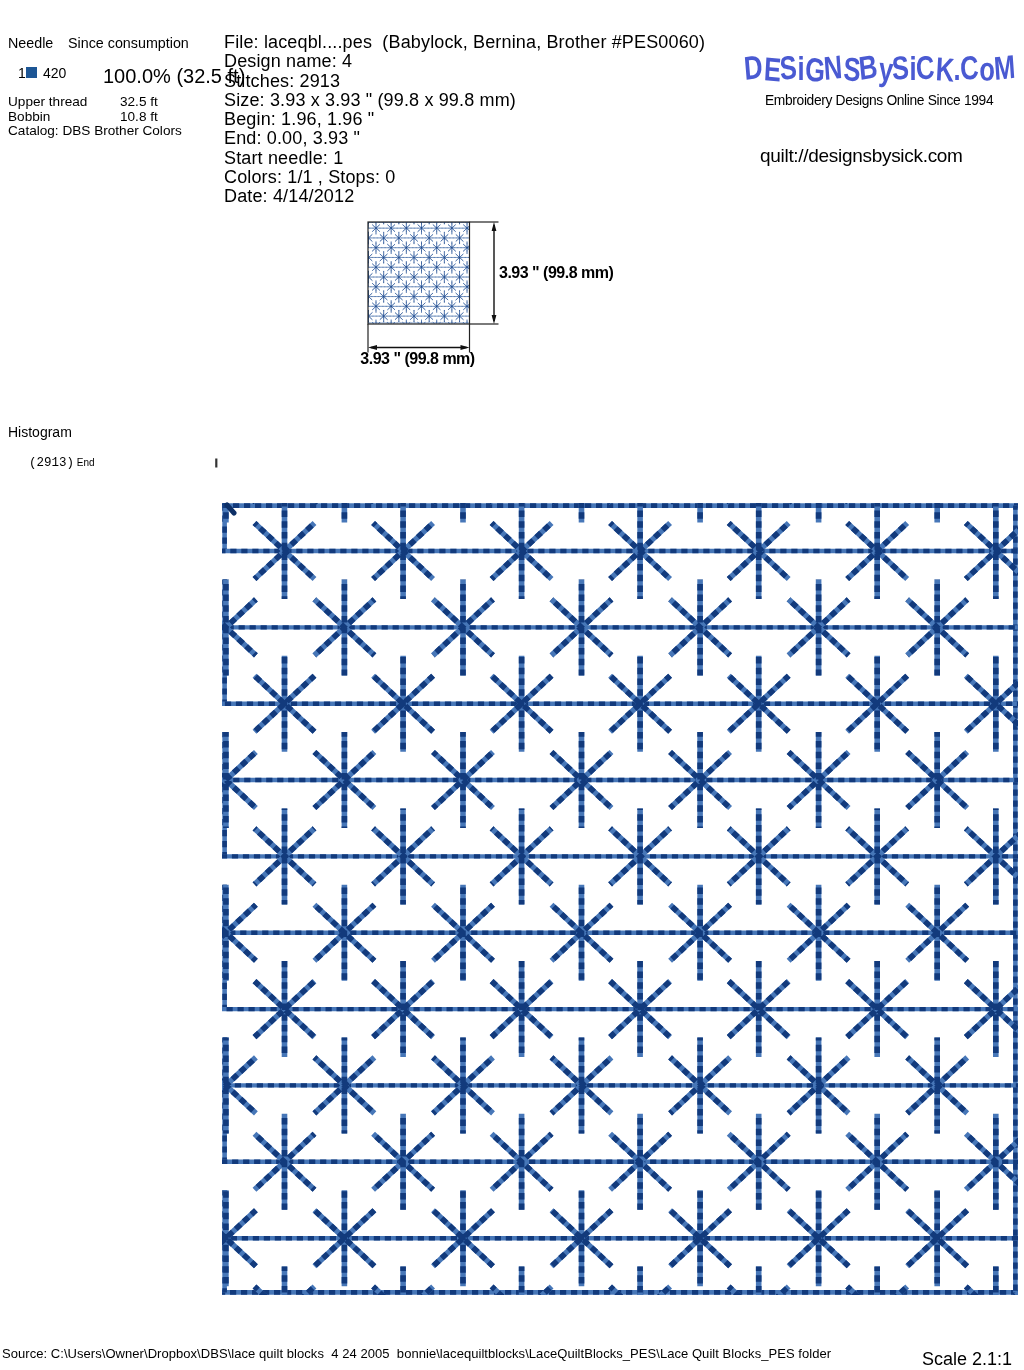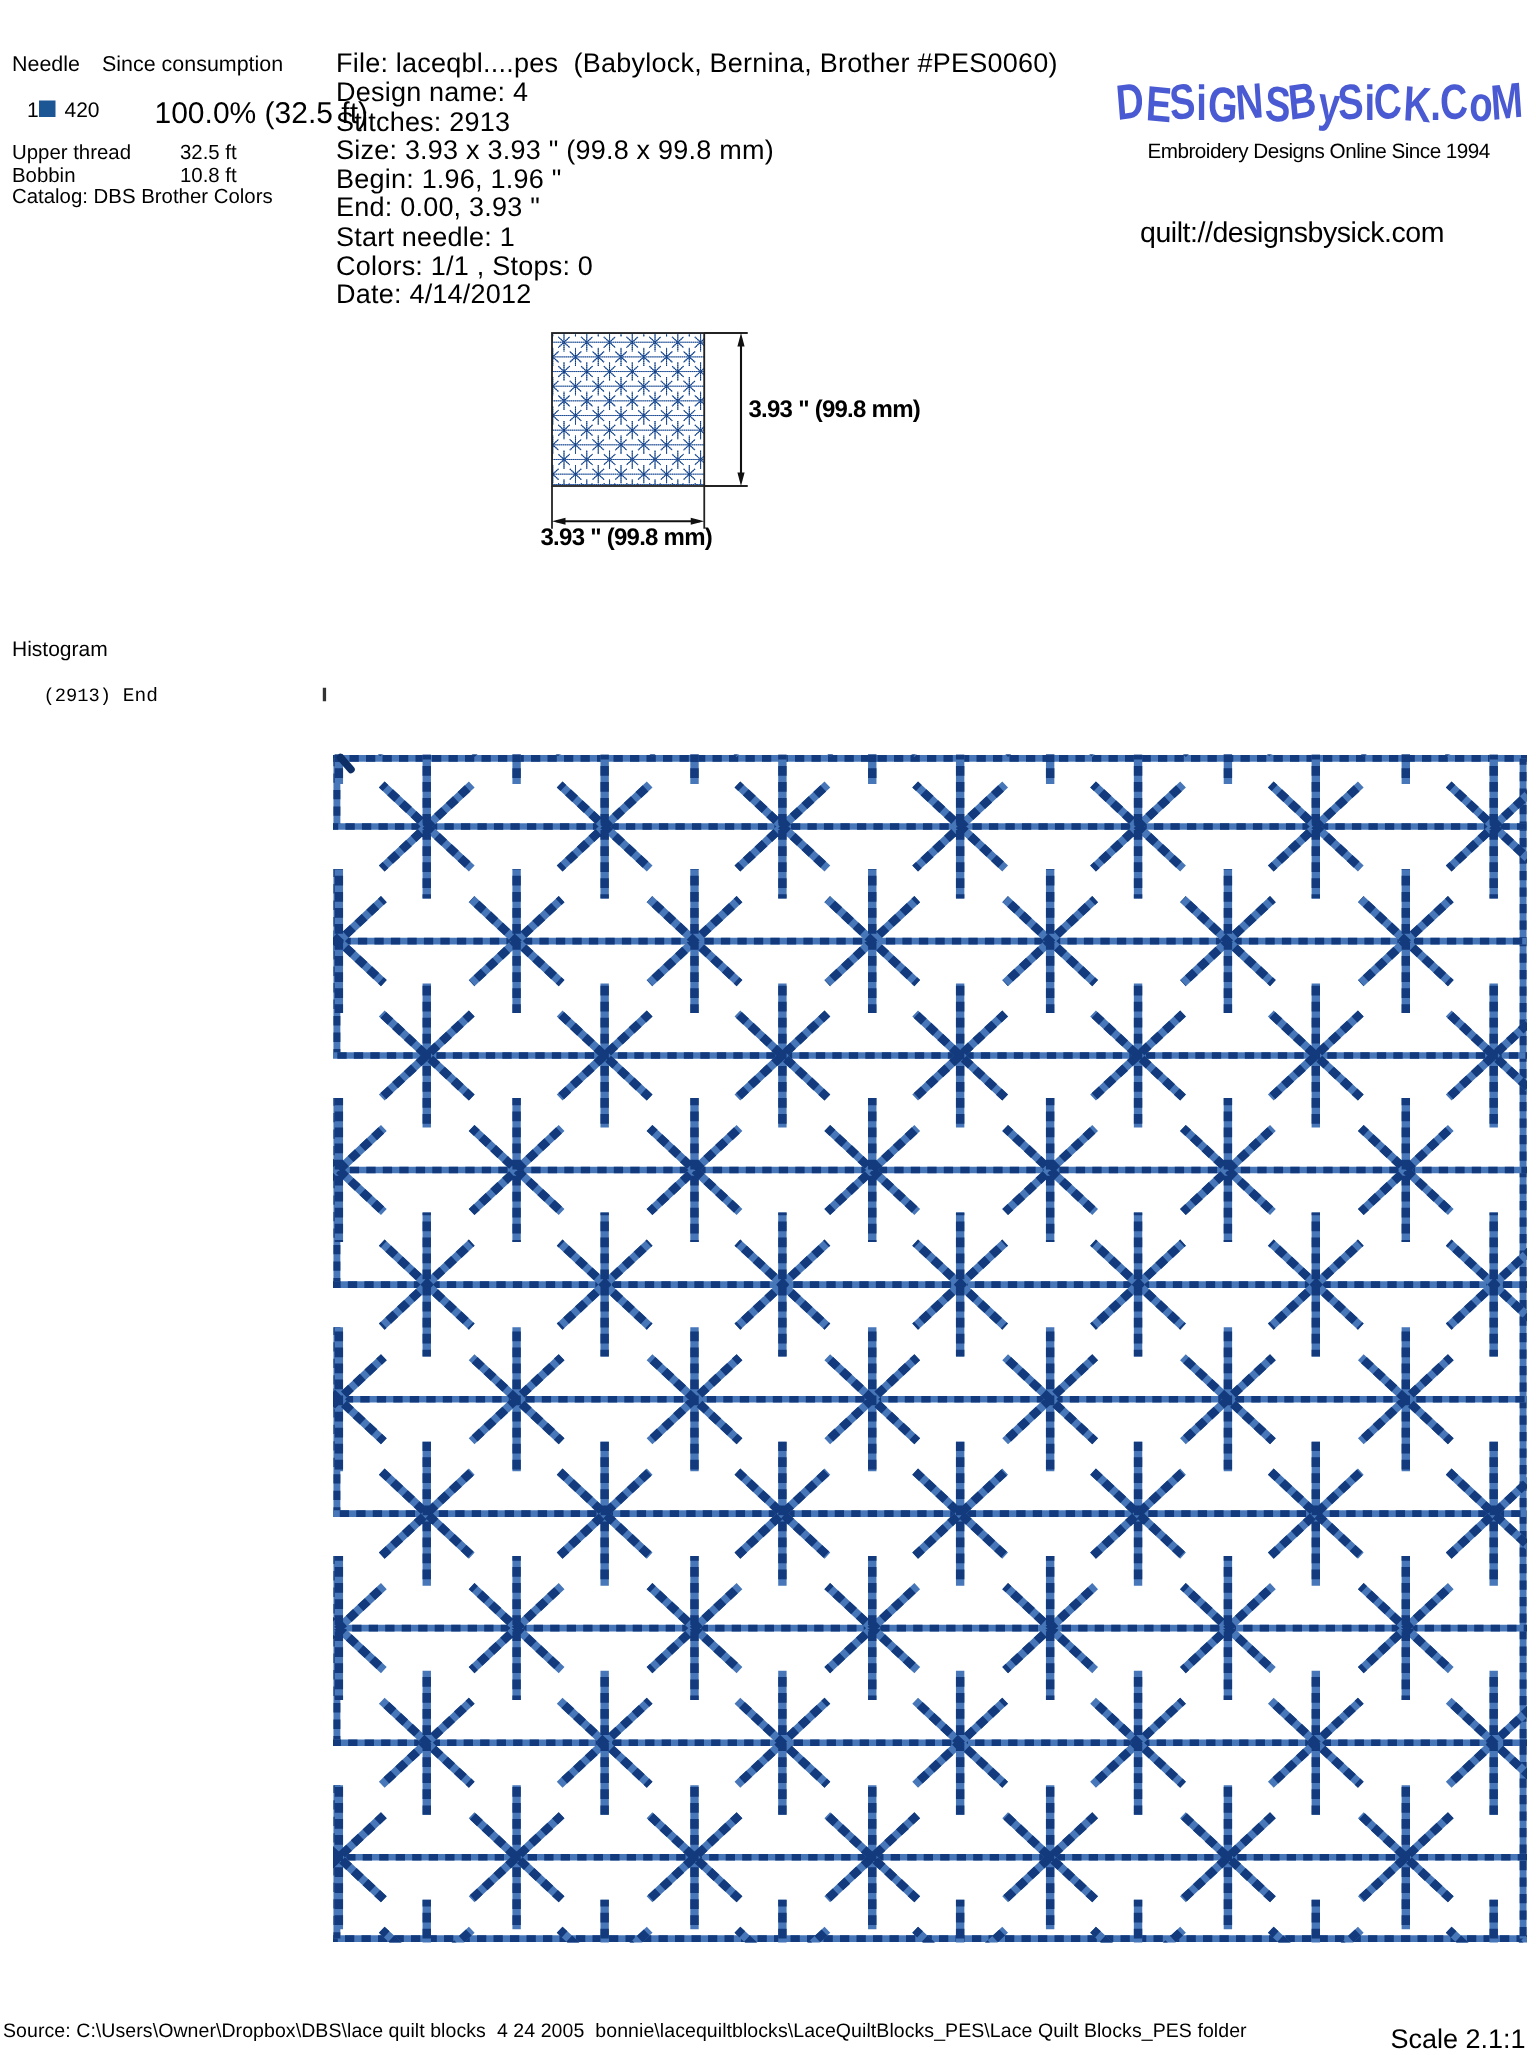--- a/index.html
+++ b/index.html
@@ -39,25 +39,25 @@
 Start needle: 1
 Colors: 1/1 , Stops: 0
 Date: 4/14/2012</div>
 
 <div class="abs" style="left:765px;top:92.5px;font-size:13.8px;letter-spacing:-0.35px">Embroidery Designs Online Since 1994</div>
 
 <div class="abs b" style="left:760px;top:144.5px;font-size:19px;letter-spacing:-0.3px">quilt://designsbysick.com</div>
 
 <div class="abs" style="left:8px;top:424px;font-size:14px">Histogram</div>
 
-<div class="abs" style="left:29px;top:455.5px;font-size:12.5px;font-family:'Liberation Mono',monospace">(2913)<span style="font-family:Liberation Mono, monospace;font-size:13px"> End</span></div>
+<div class="abs" style="left:29px;top:455.5px;font-size:12.5px;font-family:'Liberation Mono',monospace">(2913)<span style="font-family:Liberation Sans, sans-serif;font-size:10px"> End</span></div>
 
 <div class="abs" style="left:2px;top:1346px;font-size:13px;letter-spacing:0.05px">Source: C:\Users\Owner\Dropbox\DBS\lace quilt blocks  4 24 2005  bonnie\lacequiltblocks\LaceQuiltBlocks_PES\Lace Quilt Blocks_PES folder</div>
 
-<div class="abs b" style="left:922px;top:1349px;width:100px;font-size:18px;text-align:center">Scale 2.1:1</div>
+<div class="abs b" style="left:922px;top:1349px;width:100px;font-size:18px;text-align:left">Scale 2.1:1</div>
 <svg width="1024" height="1370" viewBox="0 0 1024 1370" style="position:absolute;left:0;top:0">
 <defs>
 <clipPath id="clipbig">
         <rect x="222.0" y="503.0" width="796.0" height="792.0"></rect>
       </clipPath>
 <g id="bigpat">
 
 <g>
           <path d="M222.0 505.6H1018.0" stroke="#4777b8" stroke-width="4.6" fill="none"></path>
           <path d="M222.0 505.6H1018.0" stroke="#123a7c" stroke-width="4.6" fill="none" stroke-dasharray="6.2 4.8" stroke-dashoffset="0"></path>

